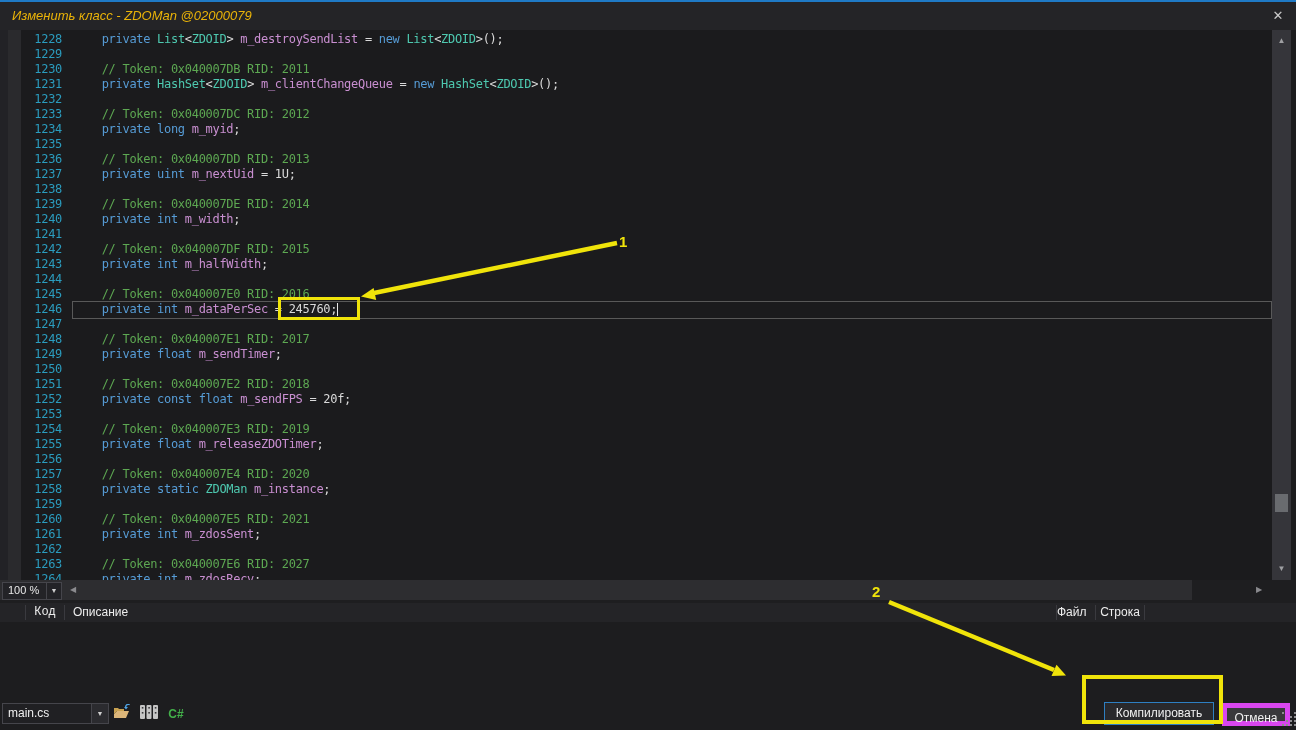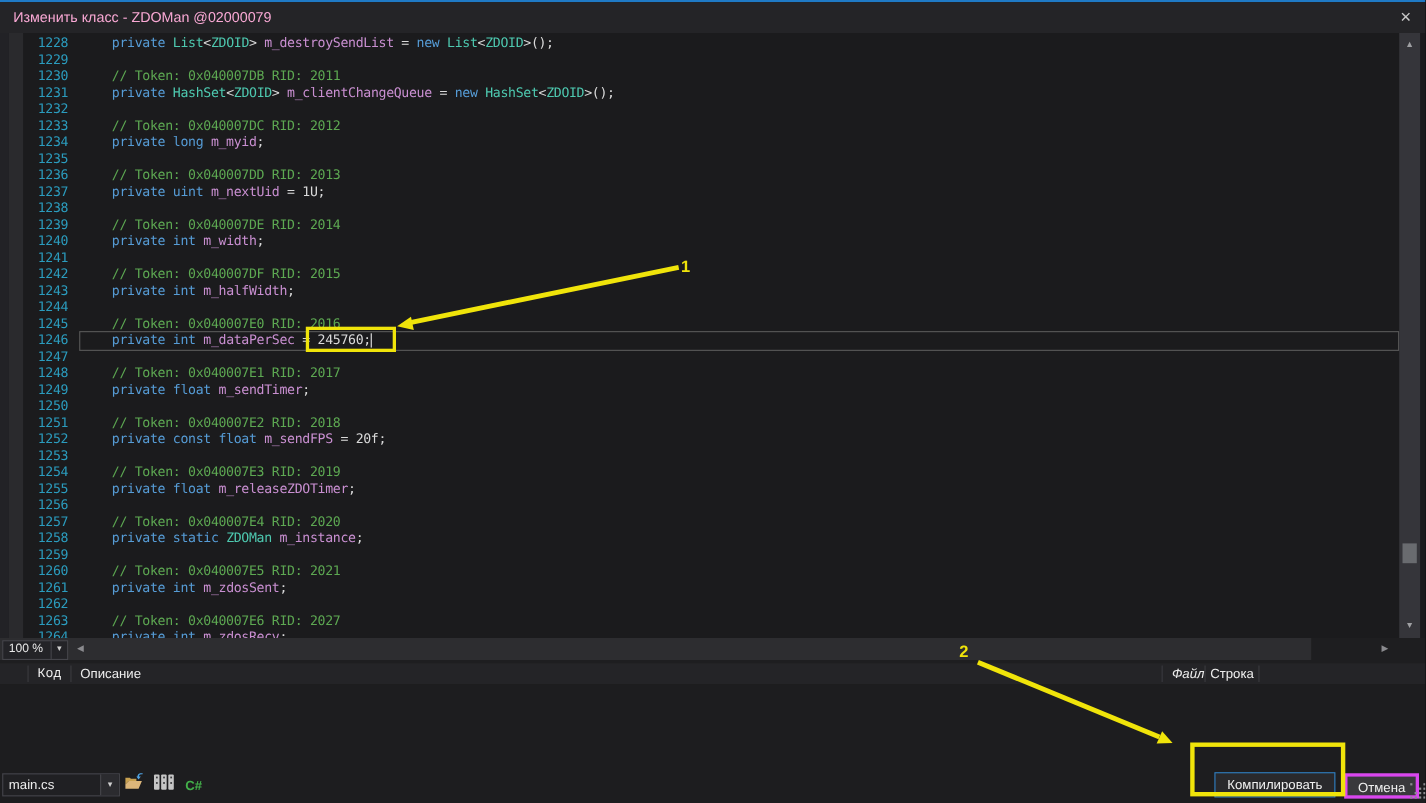--- a/index.html
+++ b/index.html
@@ -3,21 +3,21 @@
 <meta charset="utf-8">
 <style>
   html,body{margin:0;padding:0;background:#101012;}
   #window{
     position:relative;width:1296px;height:730px;overflow:hidden;
     background:#1e1e20;font-family:"Liberation Sans",sans-serif;
     -webkit-font-smoothing:antialiased;
   }
   .topline{position:absolute;left:0;top:0;width:100%;height:2px;background:var(--accent,#1f7ac6);}
   .titlebar{position:absolute;left:0;top:2px;width:100%;height:28px;background:#242427;}
-  .title{position:absolute;left:12px;top:0;line-height:28px;font-size:13px;color:#f9a8d4;}
+  .title{position:absolute;left:12px;top:0;line-height:28px;font-size:13px;color:#eab308;font-style:italic;}
   .closebtn{position:absolute;left:1262px;top:0;width:32px;height:27px;color:#c9c9c9;
     font-size:13px;text-align:center;line-height:27px;cursor:default;}
   
   .editor{position:absolute;left:0;top:30px;width:1296px;height:550px;background:#1b1b1d;overflow:hidden;}
   .edge-strip{position:absolute;left:0;top:0;width:8px;height:100%;background:#222226;}
   .glyph-margin{position:absolute;left:8px;top:0;width:13px;height:100%;background:#2a2a2d;}
   .code-rows{position:absolute;left:0;top:2px;right:24px;}
   .code-row{display:flex;height:15px;line-height:15px;white-space:pre;
     font-family:"DejaVu Sans Mono","Liberation Mono",monospace;font-size:12px;letter-spacing:-0.3px;}
   .ln{flex:0 0 62px;text-align:right;color:var(--ln,#2b9cbe);}
@@ -47,38 +47,38 @@
   .h-arr{position:absolute;top:6px;color:#8a8a8e;font-size:8px;line-height:8px;}
   .h-arr.left{left:70px;}
   .h-arr.right{left:1256px;}
   
   .lheader{position:absolute;left:0;top:603px;width:1296px;height:19px;background:#242427;
     display:flex;font-size:12px;color:#ededed;}
   .hc{height:15px;margin-top:2px;border-right:1px solid #3a3a3f;line-height:15px;}
   .hc.c-icon{width:25px;}
   .hc.c-kod{width:38px;text-align:center;font-family:Liberation Mono, monospace;}
   .hc.c-desc{width:992px;padding-left:8px;box-sizing:border-box;text-align:left;}
-  .hc.c-file{width:38px;text-align:right;font-style:italic;}
+  .hc.c-file{width:38px;text-align:left;}
   .hc.c-line{width:48px;text-align:center;}
   .hc.c-fill{flex:1;border-right:none;}
   .listarea{position:absolute;left:0;top:622px;width:1296px;height:108px;background:#1d1d1f;}
   
   .combo{position:absolute;left:2px;top:703px;width:107px;height:21px;background:#202023;
     border:1px solid #45454b;box-sizing:border-box;display:flex;}
   .combo .val{flex:1;font-size:12px;color:#efefef;padding-left:5px;line-height:19px;}
   .combo .darr{width:16px;border-left:1px solid #45454b;background:#2b2b2f;color:#cfcfcf;
     font-size:7px;text-align:center;line-height:19px;}
   .iconbtn{position:absolute;top:703px;width:24px;height:21px;display:flex;
     align-items:center;justify-content:center;}
   .csglyph{font-size:12px;font-weight:bold;color:#43b04a;font-family:"Liberation Sans",sans-serif;}
   .btn{position:absolute;font-size:12px;color:#f0f0f0;text-align:center;box-sizing:border-box;}
   .btn-compile{left:1104px;top:702px;width:110px;height:23px;line-height:21px;
     background:#29292c;border:1px solid #2e7fc2;}
   .btn-cancel{left:1222px;top:703px;width:68px;height:23px;line-height:21px;
-    background:#39393c;border:3px solid #d946ef;}
+    background:#39393c;border:5px solid #d946ef;}
   .grip{position:absolute;left:1282px;top:712px;width:2px;height:2px;background:#8c8c90;
     box-shadow:12px 0 #8c8c90,12px 4px #8c8c90,8px 4px #8c8c90,12px 8px #8c8c90,
       8px 8px #8c8c90,4px 8px #8c8c90,12px 12px #8c8c90,8px 12px #8c8c90,
       4px 12px #8c8c90,0 12px #8c8c90;}
   
   .overlay{position:absolute;left:0;top:0;width:1296px;height:730px;pointer-events:none;z-index:50;}
   .hl-stroke{stroke:var(--hl,#f0e40a);fill:none;}
   .hl-fill{fill:var(--hl,#f0e40a);}
   .hl-text{fill:var(--hl,#f0e40a);font-family:"Liberation Sans",sans-serif;
     font-size:15px;font-weight:bold;}

